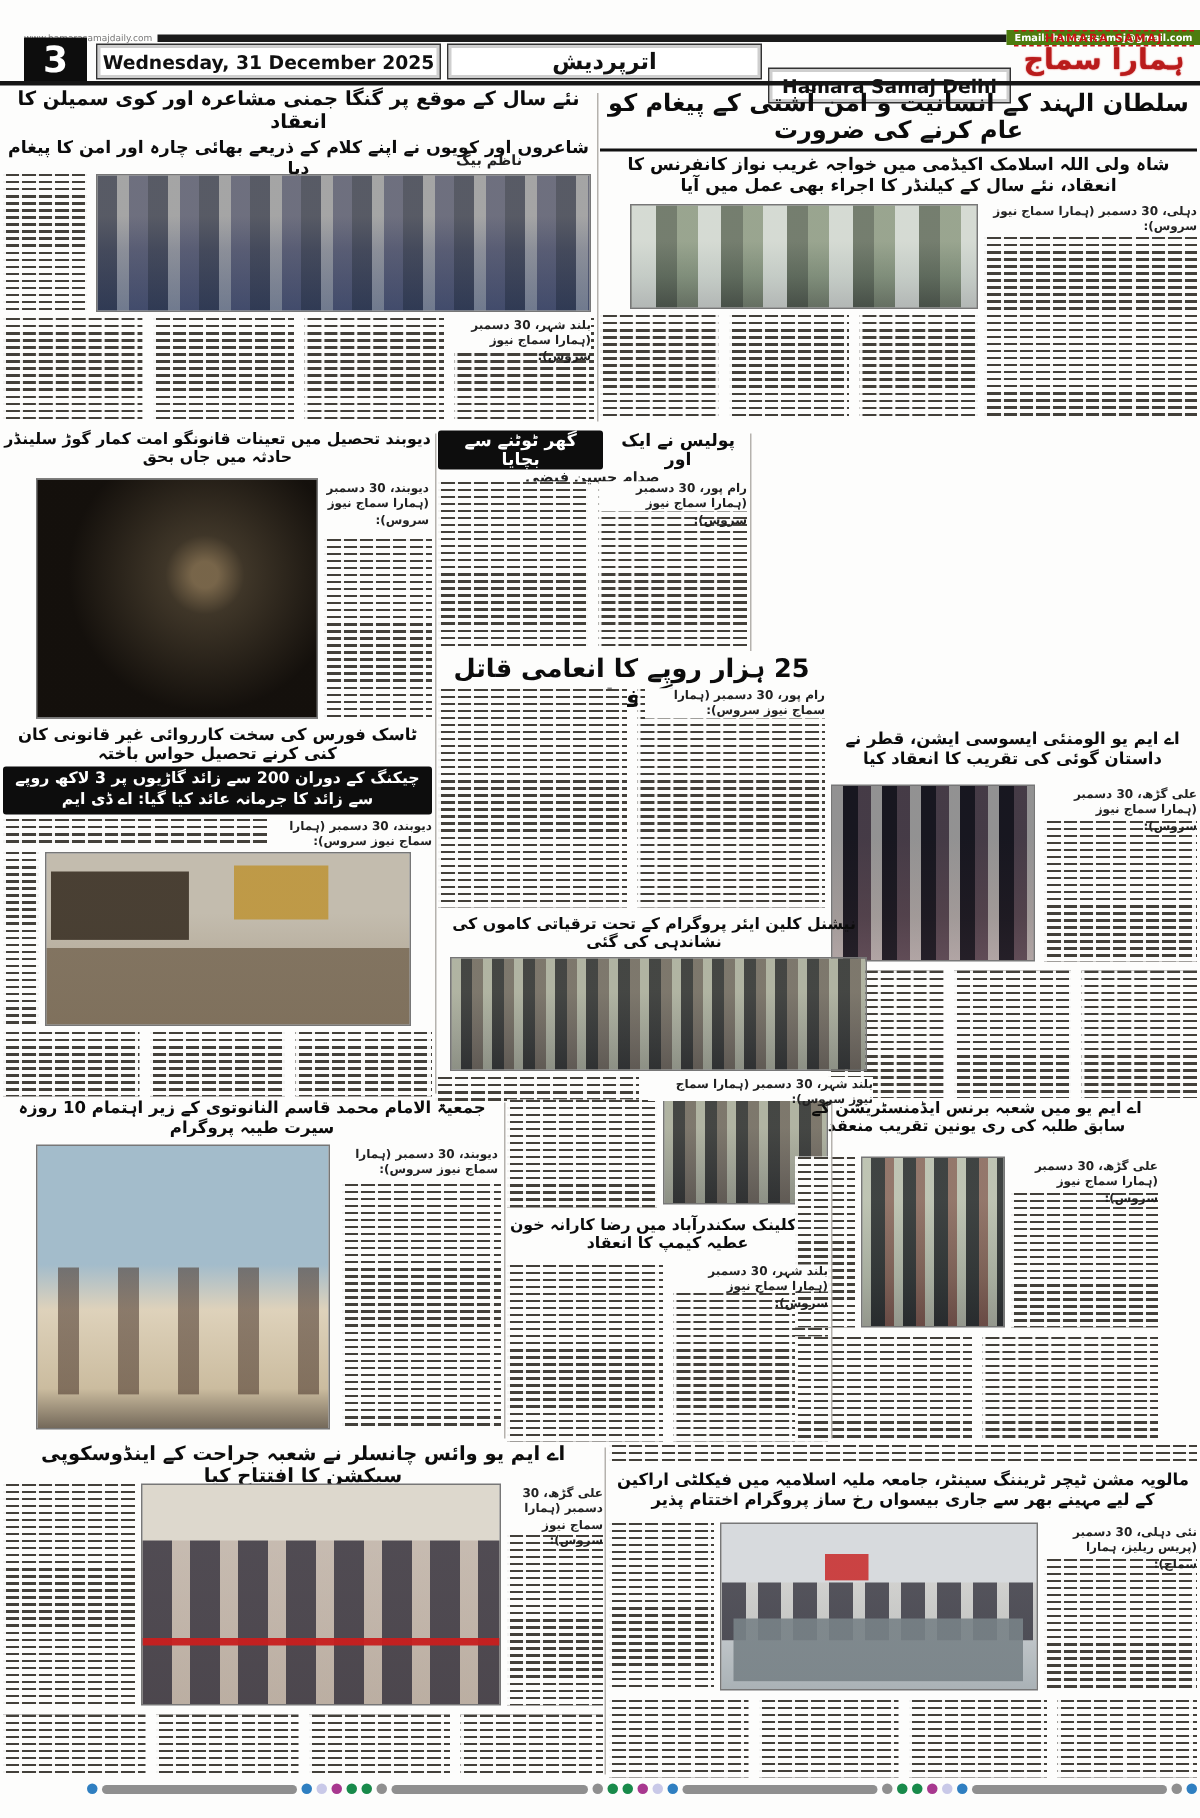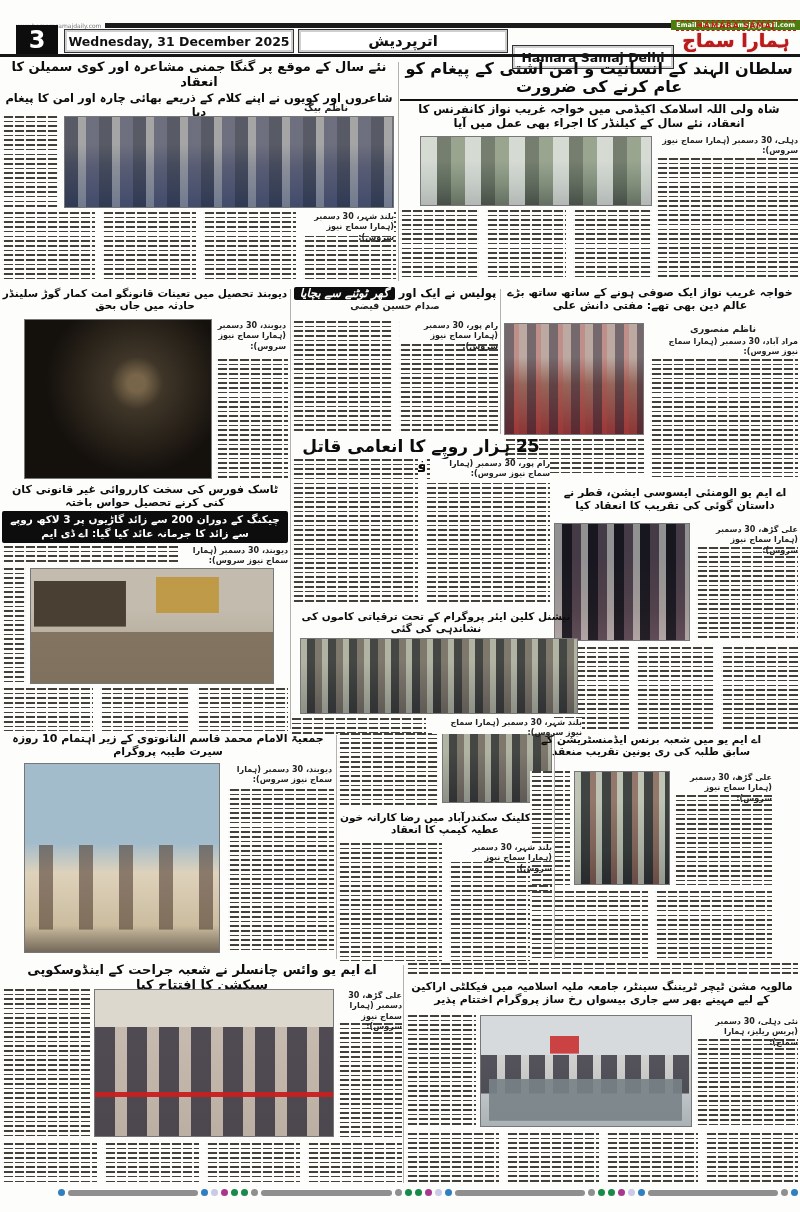--- a/index.html
+++ b/index.html
@@ -21,21 +21,21 @@
   .masthead{position:absolute;right:4px;top:-9px;width:120px;text-align:center;}
   .mast-en{font-size:7.5px;color:#c81414;font-weight:900;letter-spacing:1px;border-top:1px dashed #c81414;border-bottom:1px dashed #c81414;}
   .mast-ur{font-size:19px;color:#b91c1c;font-weight:900;direction:rtl;line-height:1.05;text-shadow:0 0 1px #c81414;}
   .hrule{position:absolute;left:0;top:54px;width:800px;height:3px;background:#161616;}
   
   .art{position:absolute;}
   .hl{direction:rtl;text-align:center;font-weight:900;line-height:1.15;margin:0;color:#0c0c0c;}
   .subhl{direction:rtl;text-align:center;font-weight:800;line-height:1.2;color:#0c0c0c;}
   .barhead{background:#0d0d0d;color:#fff;direction:rtl;text-align:center;font-weight:800;
            font-size:10.5px;line-height:1.3;padding:2px 4px;border-radius:2px;}
-  .rev{background:#0d0d0d;color:#fff;padding:0 6px;border-radius:2px;font-style:italic;}
+  .rev{background:#0d0d0d;color:#fff;padding:0 6px;border-radius:2px;}
   .byline{direction:rtl;text-align:center;font-weight:800;font-size:9.5px;color:#222;}
   .dl{position:absolute;z-index:2;background:#fdfdfc;font-size:8px;line-height:1.3;font-weight:700;
       direction:rtl;text-align:right;color:#222;}
   .fill{background-image:
         repeating-linear-gradient(90deg, rgba(253,253,252,.95) 0 2px, transparent 2px 11px),
         repeating-linear-gradient(180deg,#43403a 0 1.6px,#fdfdfc 1.6px 4.7px);}
   .cols{position:absolute;display:flex;gap:7px;direction:rtl;}
   .cols .fill{flex:1;}
   .photo{position:absolute;border:1px solid #777;box-sizing:border-box;}
   .vrule{position:absolute;width:1px;background:#b5b2ad;}
@@ -146,28 +146,20 @@
       <span class="rev">گھر ٹوٹنے سے بچایا</span>
     </h2>
     <div class="byline">صدام حسین فیضی</div>
     <div class="dl" style="right:0;top:34px;width:98px;height:20px">رام پور، 30 دسمبر (ہمارا سماج نیوز سروس):</div>
     <div class="cols" style="left:0;top:34px;width:206px;height:112px">
       <div class="fill"></div>
       <div class="fill"></div>
     </div>
   </section>
 
-  <section class="art" style="left:502px;top:287px;width:296px;height:196px">
-    <h2 class="hl" style="font-size:11px">خواجہ غریب نواز ایک صوفی ہونے کے ساتھ ساتھ بڑے عالم دین بھی تھے: مفتی دانش علی</h2>
-    <div class="photo ph-mosqueint" style="left:2px;top:36px;width:140px;height:112px"></div>
-    <div class="byline" style="position:absolute;right:30px;top:36px;width:90px">ناظم منصوری</div>
-    <div class="dl" style="right:0;top:50px;width:148px;height:20px">مراد آباد، 30 دسمبر (ہمارا سماج نیوز سروس):</div>
-    <div class="fill" style="position:absolute;right:0;top:72px;width:148px;height:118px"></div>
-    <div class="fill" style="position:absolute;left:2px;top:152px;width:140px;height:38px"></div>
-  </section>
 
   <section class="art" style="left:292px;top:437px;width:258px;height:171px">
     <h2 class="hl" style="font-size:17px">25 ہزار روپے کا انعامی قاتل گرفتار</h2>
     <div class="dl" style="right:0;top:22px;width:120px;height:20px">رام پور، 30 دسمبر (ہمارا سماج نیوز سروس):</div>
     <div class="cols" style="left:0;top:22px;width:258px;height:146px">
       <div class="fill"></div>
       <div class="fill"></div>
     </div>
   </section>
 

